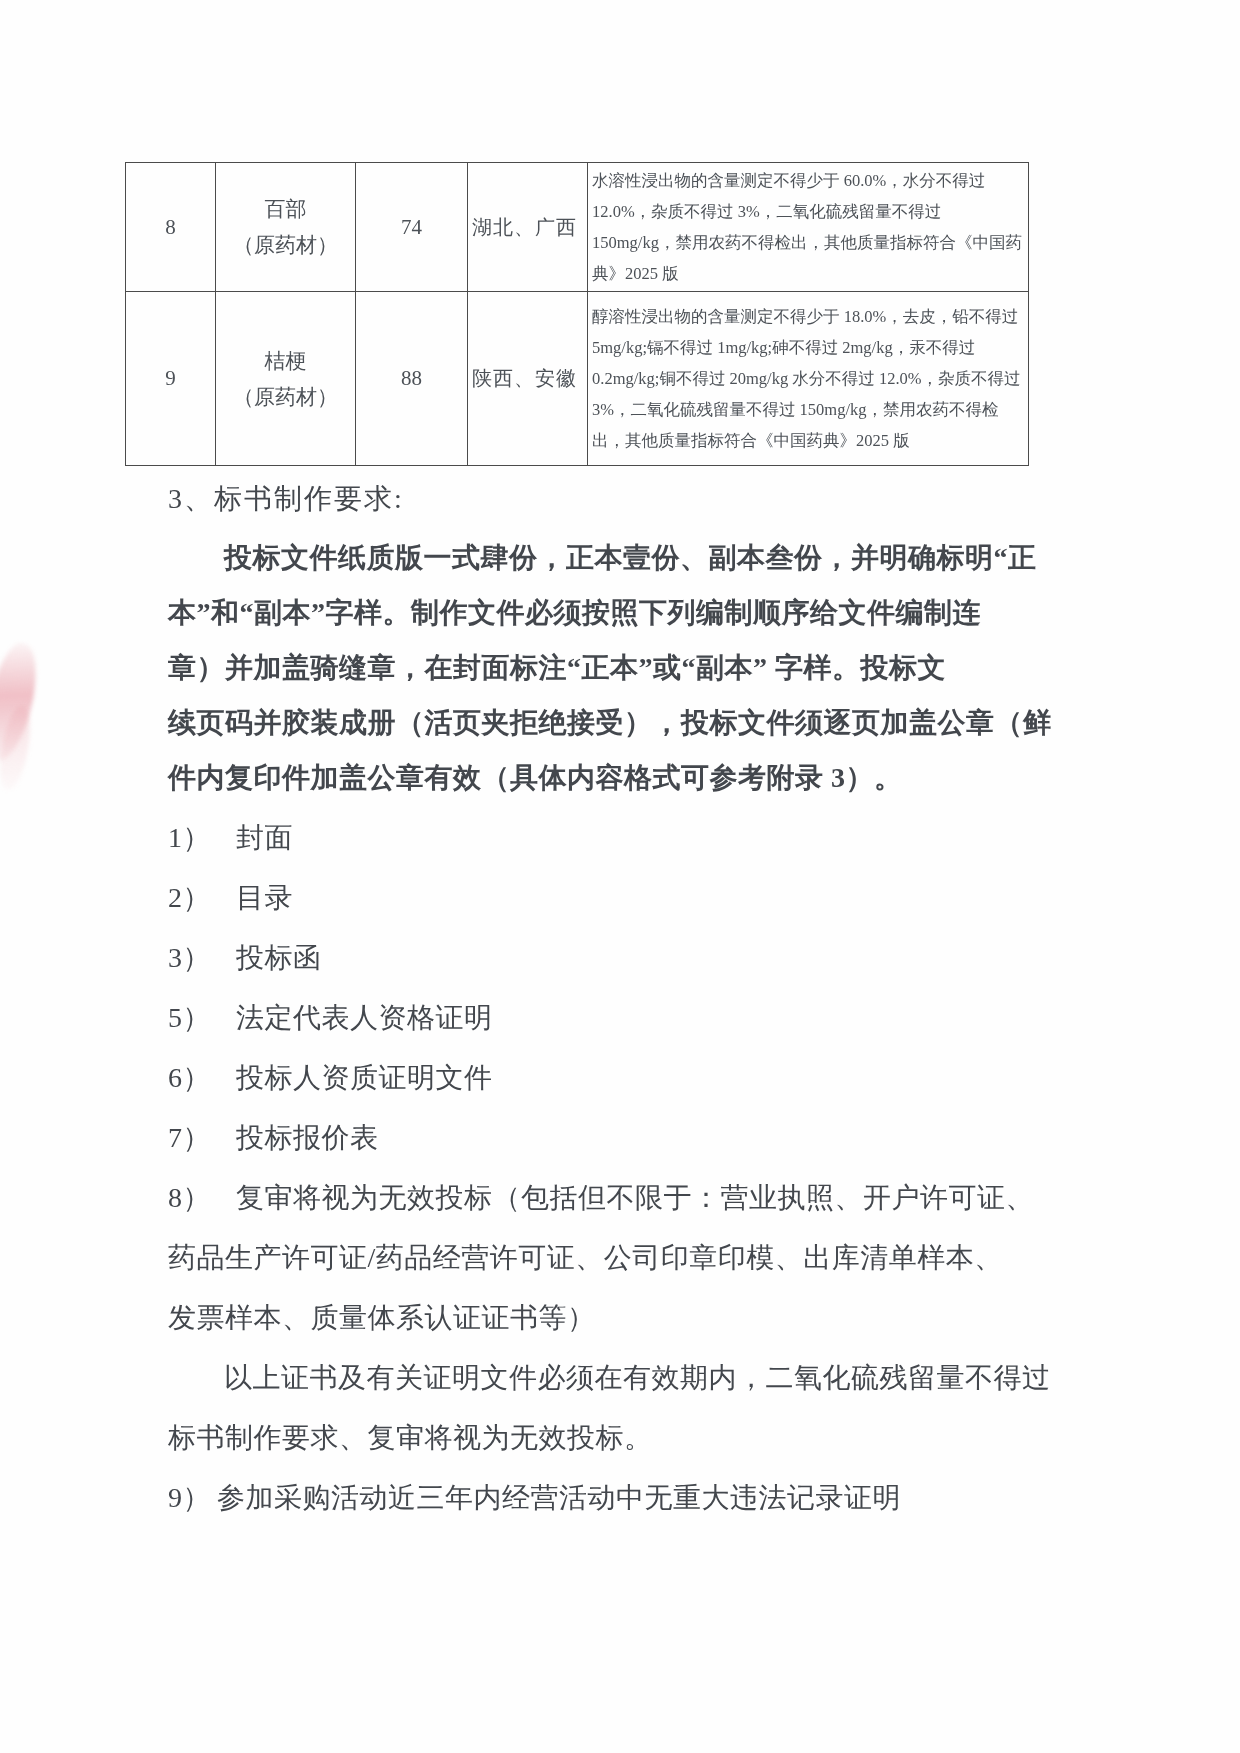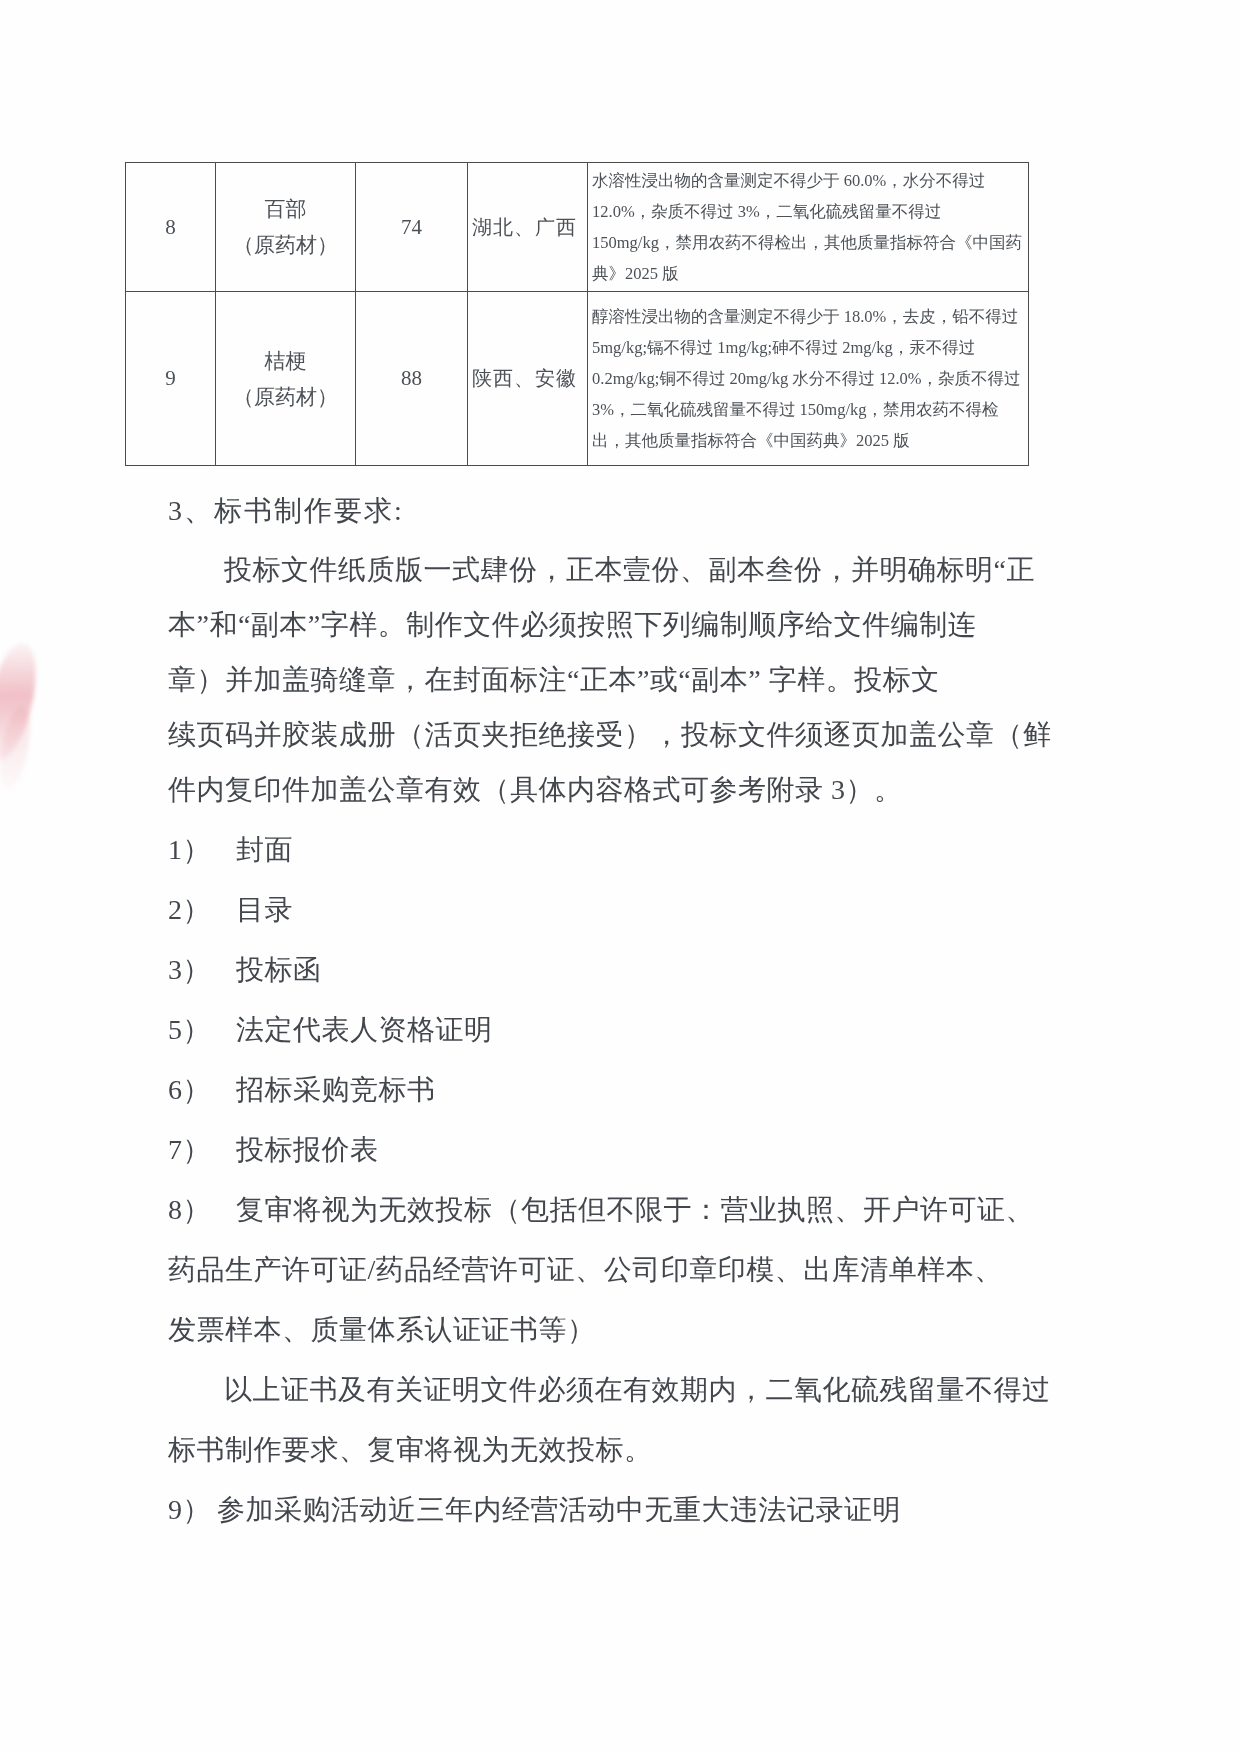--- a/index.html
+++ b/index.html
@@ -75,35 +75,36 @@
     line-height: 31px;
     padding: 4px 8px;
     text-align: left;
   }
   tr.row-a { height: 126px; }
   tr.row-b { height: 174px; }
 
   .content {
     position: absolute;
     left: 168px;
-    top: 480px;
+    top: 468px;
     width: 925px;
   }
   .heading {
     height: 62px;
     line-height: 62px;
     font-size: 28px;
     letter-spacing: 2px;
   }
   .pline {
     height: 55px;
     line-height: 55px;
     font-size: 28px;
     letter-spacing: 0.5px;
     white-space: nowrap;
+    font-weight: bold;
   }
   .pline.indent { padding-left: 56px; }
   .list { margin-top: 3px; }
   .lline {
     height: 60px;
     line-height: 60px;
     font-size: 28px;
     letter-spacing: 0.5px;
     white-space: nowrap;
   }
@@ -171,21 +172,21 @@
       <div class="lline">
         <span class="num">2）</span><span class="gap"></span><span>目录</span>
       </div>
       <div class="lline">
         <span class="num">3）</span><span class="gap"></span><span>投标函</span>
       </div>
       <div class="lline">
         <span class="num">5）</span><span class="gap"></span><span>法定代表人资格证明</span>
       </div>
       <div class="lline">
-        <span class="num">6）</span><span class="gap"></span><span>招标采购竞标书</span>
+        <span class="num">6）</span><span class="gap"></span><span>投标人资质证明文件</span>
       </div>
       <div class="lline">
         <span class="num">7）</span><span class="gap"></span><span>投标报价表</span>
       </div>
       <div class="lline">
         <span class="num">8）</span><span class="gap"></span><span>复审将视为无效投标（包括但不限于：营业执照、开户许可证、</span>
       </div>
       <div class="lline">药品生产许可证/药品经营许可证、公司印章印模、出库清单样本、</div>
       <div class="lline">发票样本、质量体系认证证书等）</div>
       <div class="lline indent">以上证书及有关证明文件必须在有效期内，二氧化硫残留量不得过</div>

